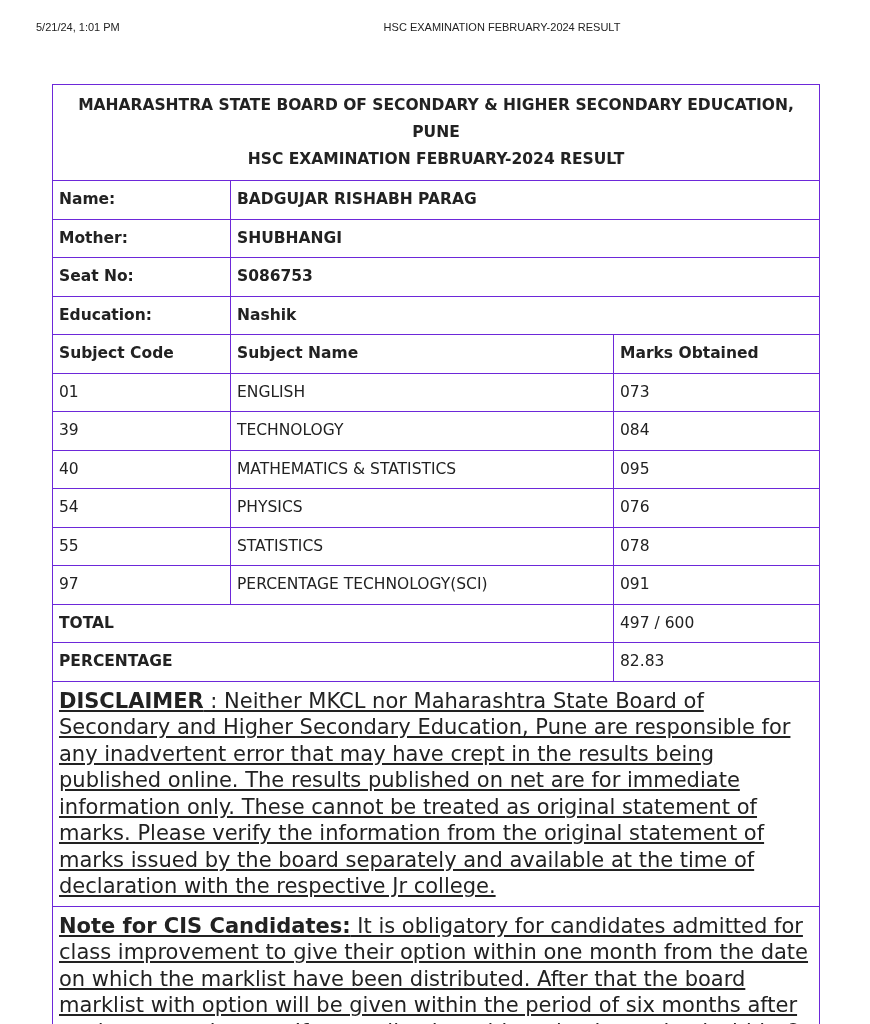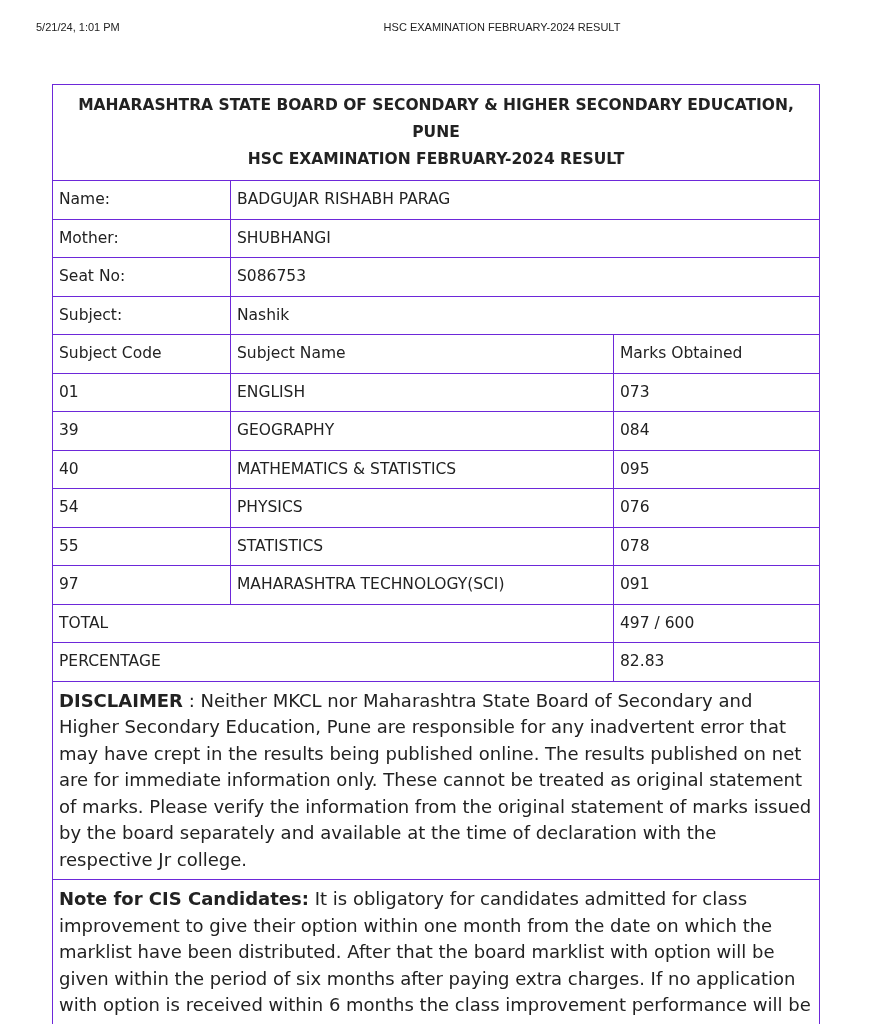--- a/index.html
+++ b/index.html
@@ -15,24 +15,24 @@
   .pg-header .ttl { position: absolute; left: 0; width: 1004px; top: 21px; text-align: center; }
   table.res {
     position: absolute; left: 52px; top: 84px; width: 767px;
     border-collapse: collapse; table-layout: fixed;
     font-size: 15.5px; color: #222;
   }
   table.res td {
     border: 1px solid #6d28d9; padding: 0 6px; height: 37.5px;
     vertical-align: middle; line-height: 1.2;
   }
-  table.res td.bold { font-weight: normal; }
+  table.res td.bold { font-weight: bold; }
   table.res td.center { }
   .head-cell { text-align: center; font-weight: bold; font-size: 15.5px; padding: 7px 4px !important; line-height: 27px !important; height: auto !important; }
-  .para { padding: 6px 6px !important; line-height: 26.5px !important; height: auto !important; font-size: 18px; }
+  .para { padding: 6px 6px !important; line-height: 26.5px !important; height: auto !important; font-size: 21px; text-decoration: underline; }
   .para b { font-weight: bold; }
 </style>
 </head>
 <body>
 
 <div class="pg-header">
   <span class="ts">5/21/24, 1:01 PM</span>
   <span class="ttl">HSC EXAMINATION FEBRUARY-2024 RESULT</span>
 </div>
 
@@ -55,56 +55,56 @@
   </tr>
   <tr>
     <td class="bold">Mother:</td>
     <td colspan="2" class="bold">SHUBHANGI</td>
   </tr>
   <tr>
     <td class="bold">Seat No:</td>
     <td colspan="2" class="bold">S086753</td>
   </tr>
   <tr>
-    <td class="bold">Subject:</td>
+    <td class="bold">Education:</td>
     <td colspan="2" class="bold">Nashik</td>
   </tr>
   <tr>
     <td class="bold center">Subject Code</td>
     <td class="bold">Subject Name</td>
     <td class="bold center">Marks Obtained</td>
   </tr>
   <tr>
     <td class="center">01</td>
     <td>ENGLISH</td>
     <td class="center">073</td>
   </tr>
   <tr>
     <td class="center">39</td>
-    <td>GEOGRAPHY</td>
+    <td>TECHNOLOGY</td>
     <td class="center">084</td>
   </tr>
   <tr>
     <td class="center">40</td>
     <td>MATHEMATICS &amp; STATISTICS</td>
     <td class="center">095</td>
   </tr>
   <tr>
     <td class="center">54</td>
     <td>PHYSICS</td>
     <td class="center">076</td>
   </tr>
   <tr>
     <td class="center">55</td>
     <td>STATISTICS</td>
     <td class="center">078</td>
   </tr>
   <tr>
     <td class="center">97</td>
-    <td>MAHARASHTRA TECHNOLOGY(SCI)</td>
+    <td>PERCENTAGE TECHNOLOGY(SCI)</td>
     <td class="center">091</td>
   </tr>
   <tr>
     <td colspan="2" class="bold center">TOTAL</td>
     <td class="center">497 / 600</td>
   </tr>
   <tr>
     <td colspan="2" class="bold center">PERCENTAGE</td>
     <td class="center">82.83</td>
   </tr>

